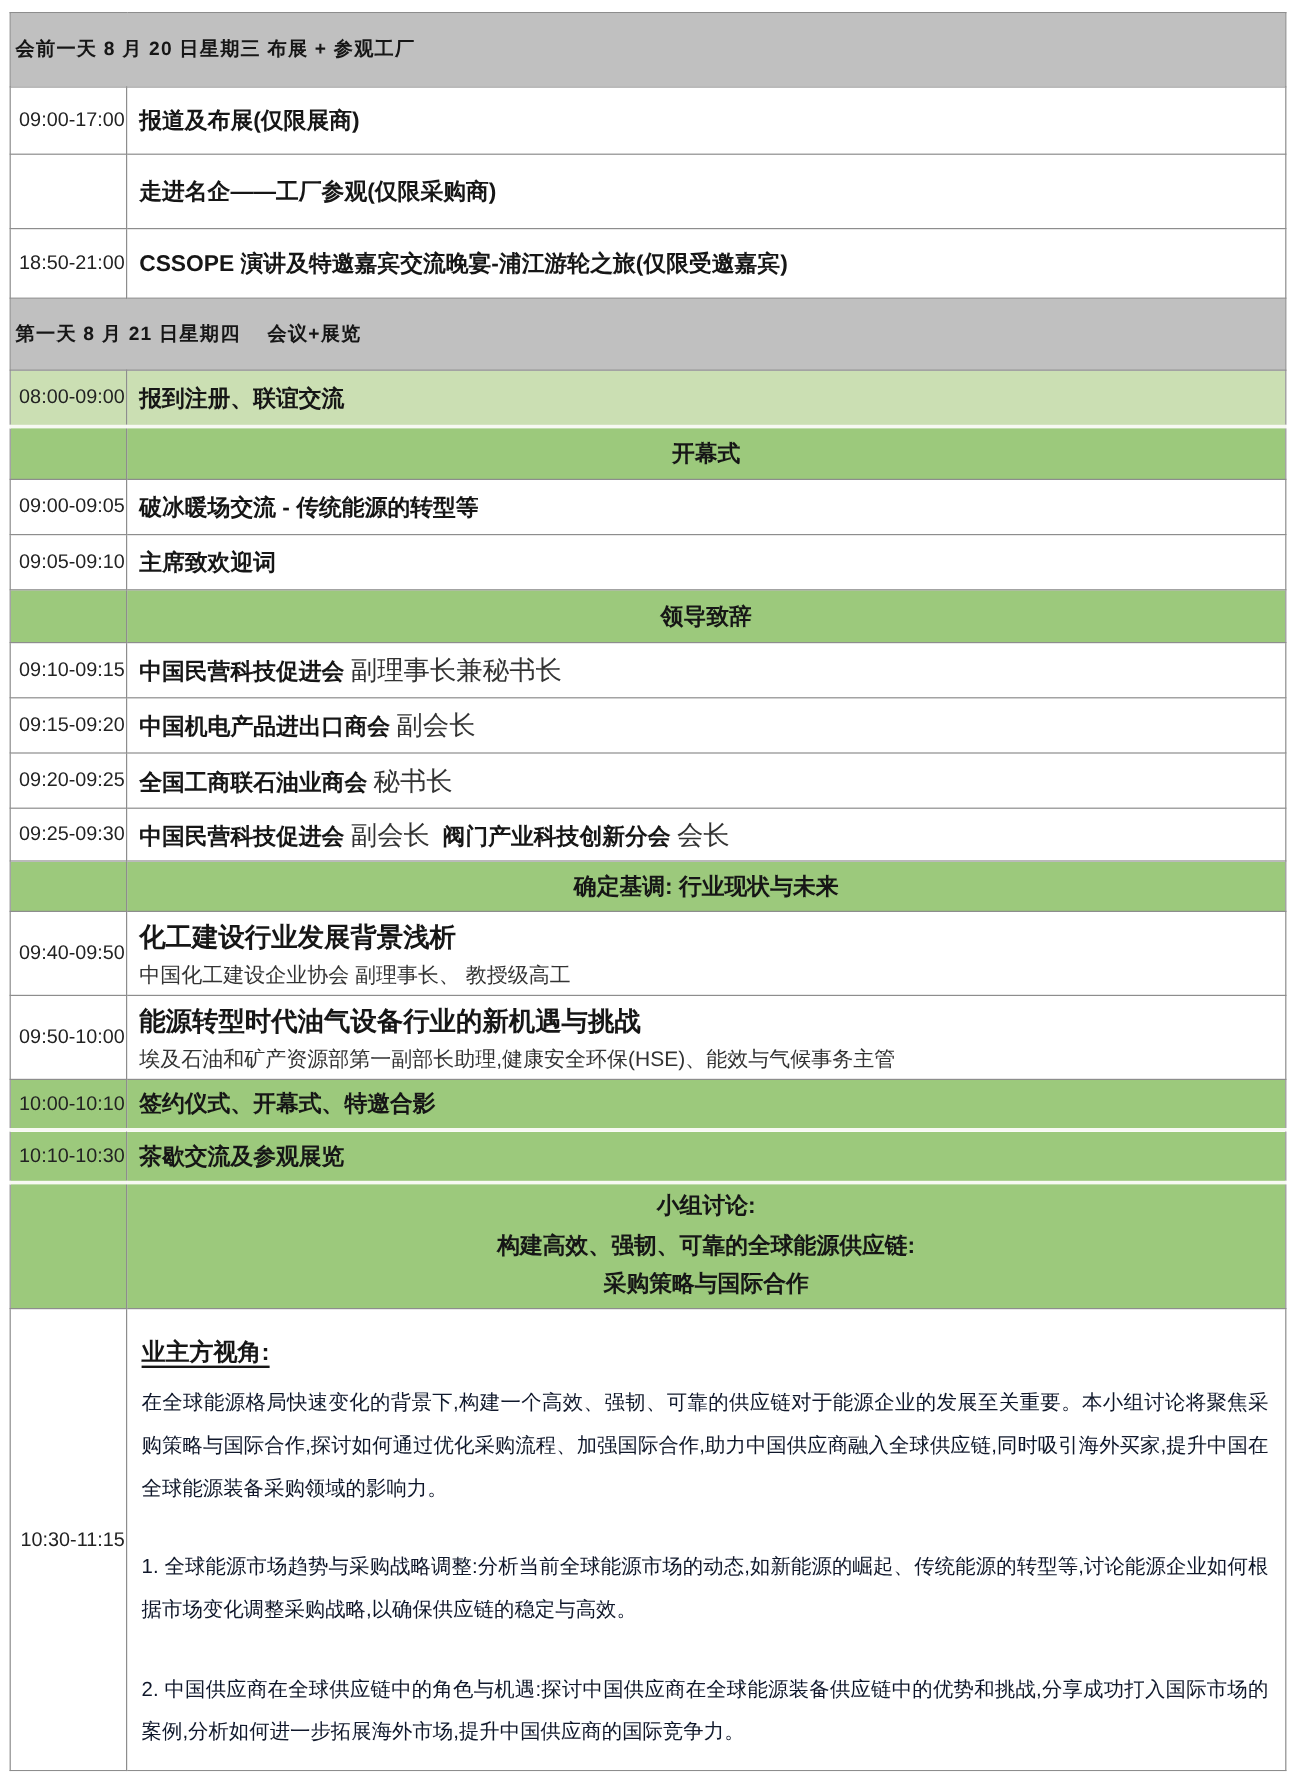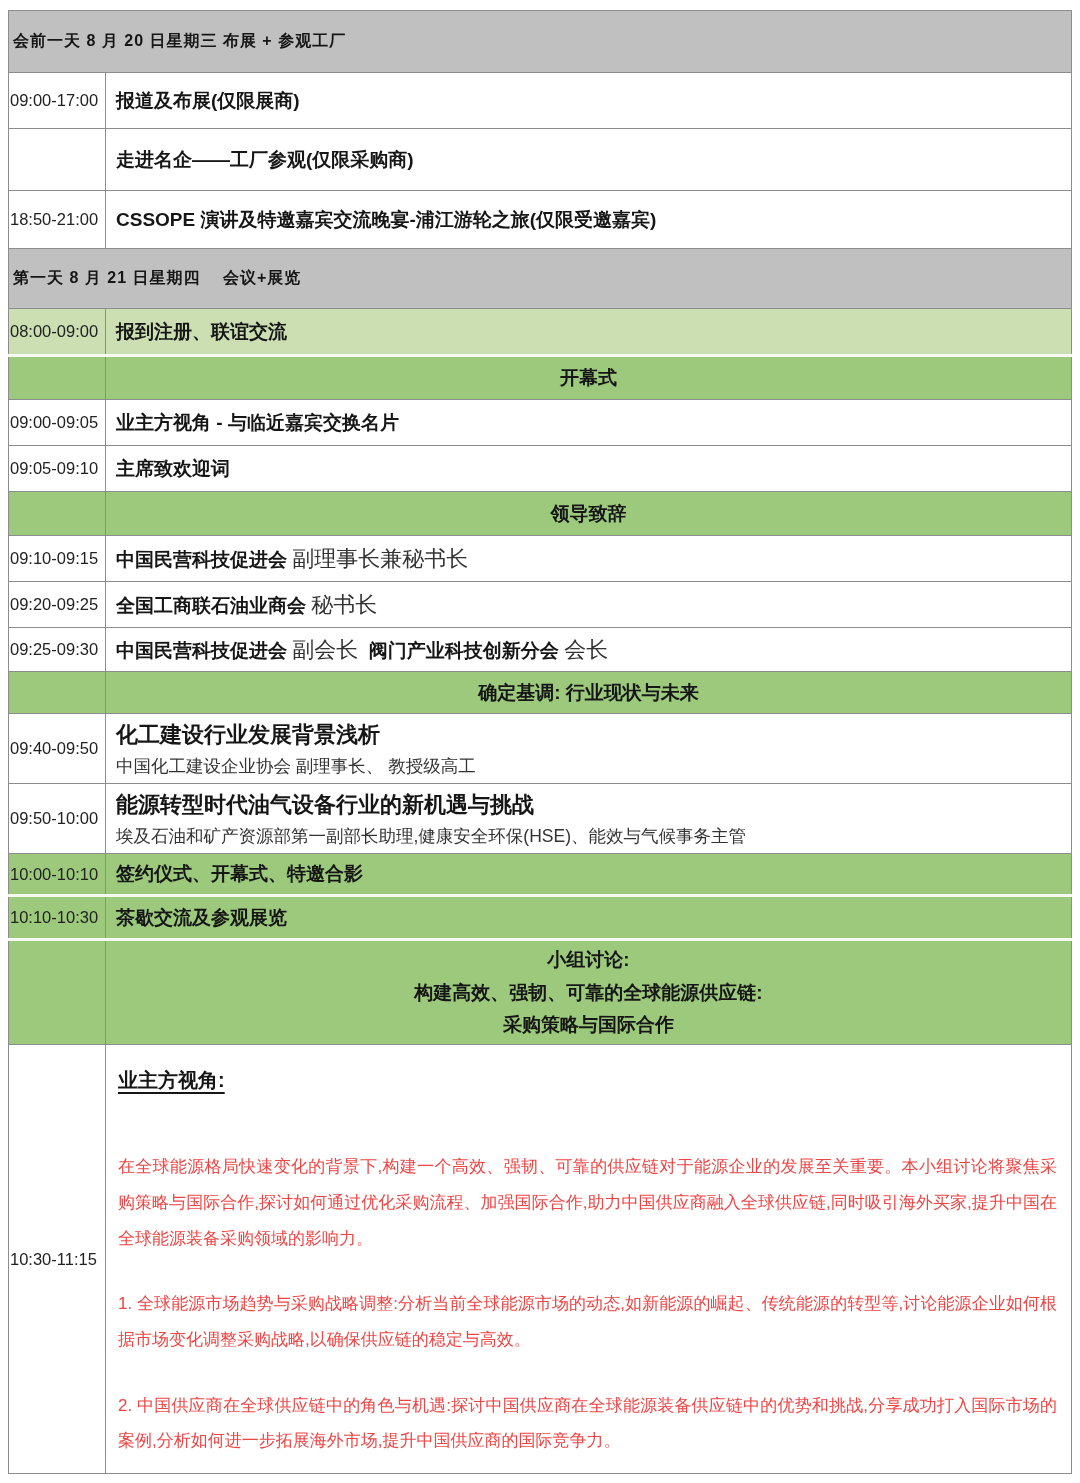--- a/index.html
+++ b/index.html
@@ -34,21 +34,21 @@
   
   tr.day td{
     background:var(--gray);
     text-align:left;
     font-weight:bold;
     font-size:16px;
     letter-spacing:1px;
   }
   
   td.time{
-    text-align:left;
+    text-align:right;
     font-size:16.5px;
     font-weight:normal;
     color:#222;
     padding:2px 1px;
   }
   
   td.content{
     text-align:left;
     padding:3px 10px;
     font-size:19px;
@@ -70,29 +70,29 @@
   
   .talk-title{font-weight:bold;font-size:22px;line-height:1.6;}
   .talk-sub{font-weight:normal;font-size:17.5px;color:var(--subtext);line-height:1.6;}
   
   tr.panel td.content{vertical-align:top;padding:18px 14px 14px 12px;}
   .panel-heading{
     font-size:20px;
     font-weight:bold;
     text-decoration:underline;
     text-underline-offset:5px;
-    margin:4px 0 39px 0;
+    margin:4px 0 8px 0;
     display:inline-block;
   }
   .panel p{
     font-weight:normal;
     font-size:17px;
-    color:#ef4444;
+    color:#0f172a;
     line-height:2.1;
-    margin:16px 0 30px 0;
+    margin:3px 0 30px 0;
     text-align:justify;
   }
   .panel p:last-child{margin-bottom:0;}
 </style>
 </head>
 <body>
 
 <div class="sheet">
   <table class="schedule">
     <colgroup>
@@ -130,38 +130,42 @@
     </tr>
 
 
     <tr class="green gc wt" style="height:44px">
       <td class="time"></td>
       <td class="content">开幕式</td>
     </tr>
 
     <tr style="height:46px">
       <td class="time">09:00-09:05</td>
-      <td class="content">业主方视角 - 与临近嘉宾交换名片</td>
+      <td class="content">破冰暖场交流 - 传统能源的转型等</td>
     </tr>
 
     <tr style="height:46px">
       <td class="time">09:05-09:10</td>
       <td class="content">主席致欢迎词</td>
     </tr>
 
     <tr class="green gc" style="height:44px">
       <td class="time"></td>
       <td class="content">领导致辞</td>
     </tr>
 
     <tr style="height:46px">
       <td class="time">09:10-09:15</td>
       <td class="content"><span class="org">中国民营科技促进会</span> <span class="role">副理事长兼秘书长</span></td>
     </tr>
 
+    <tr style="height:46px">
+      <td class="time">09:15-09:20</td>
+      <td class="content"><span class="org">中国机电产品进出口商会</span> <span class="role">副会长</span></td>
+    </tr>
 
     <tr style="height:46px">
       <td class="time">09:20-09:25</td>
       <td class="content"><span class="org">全国工商联石油业商会</span> <span class="role">秘书长</span></td>
     </tr>
 
     <tr style="height:44px">
       <td class="time">09:25-09:30</td>
       <td class="content"><span class="org">中国民营科技促进会</span> <span class="role">副会长</span>&nbsp; <span class="org">阀门产业科技创新分会</span> <span class="role">会长</span></td>
     </tr>

